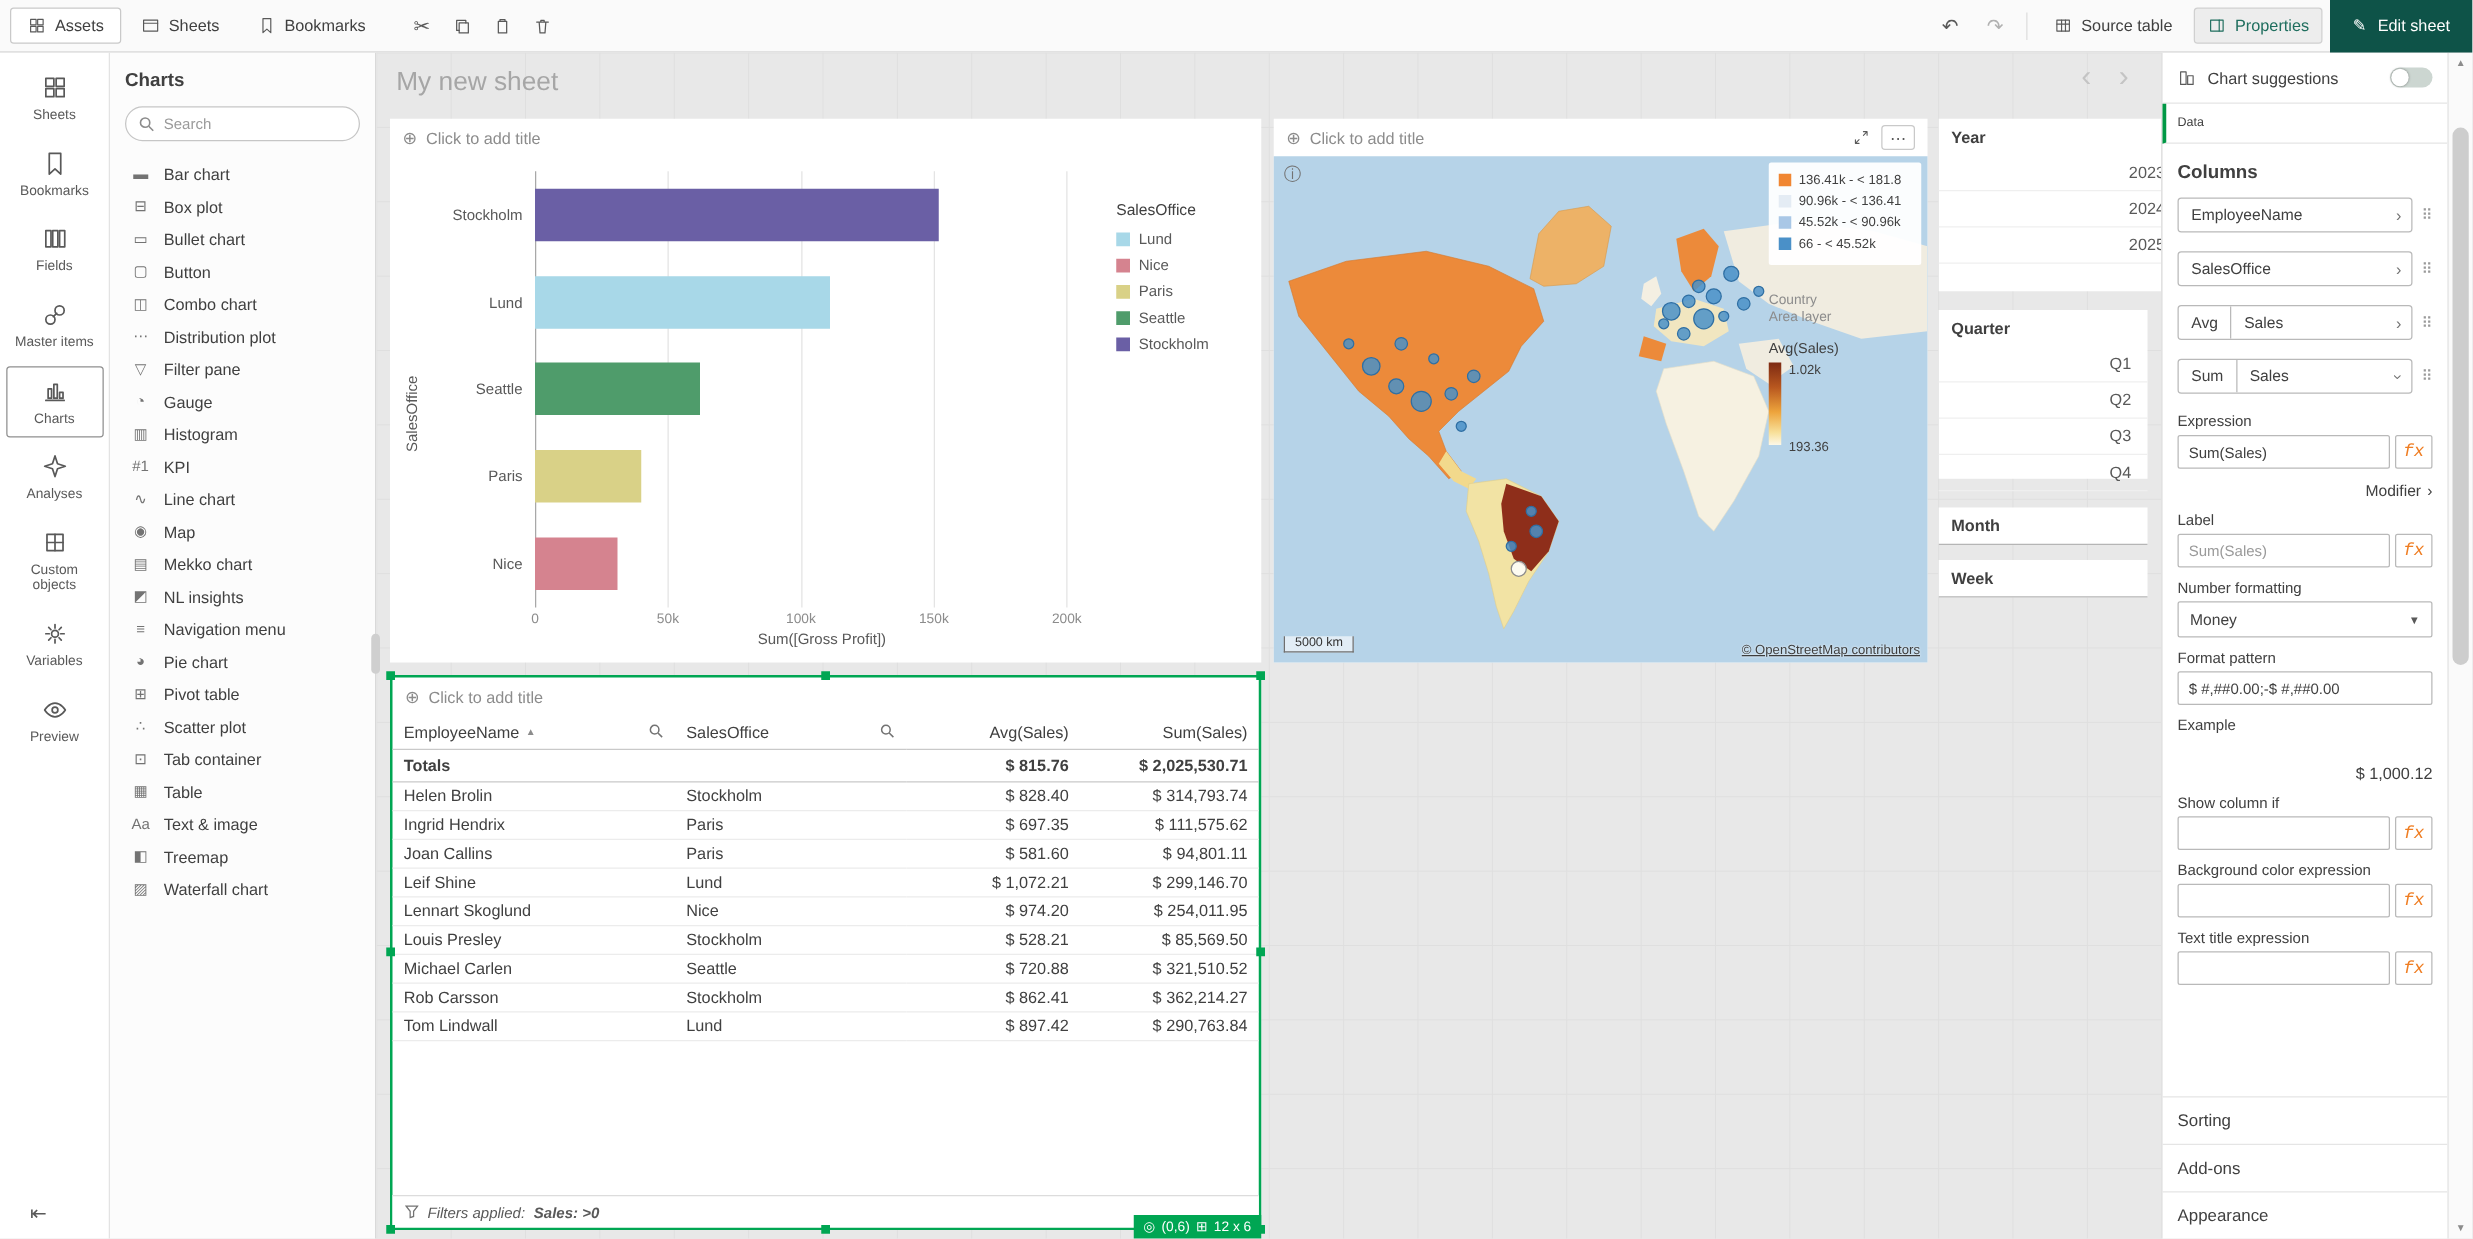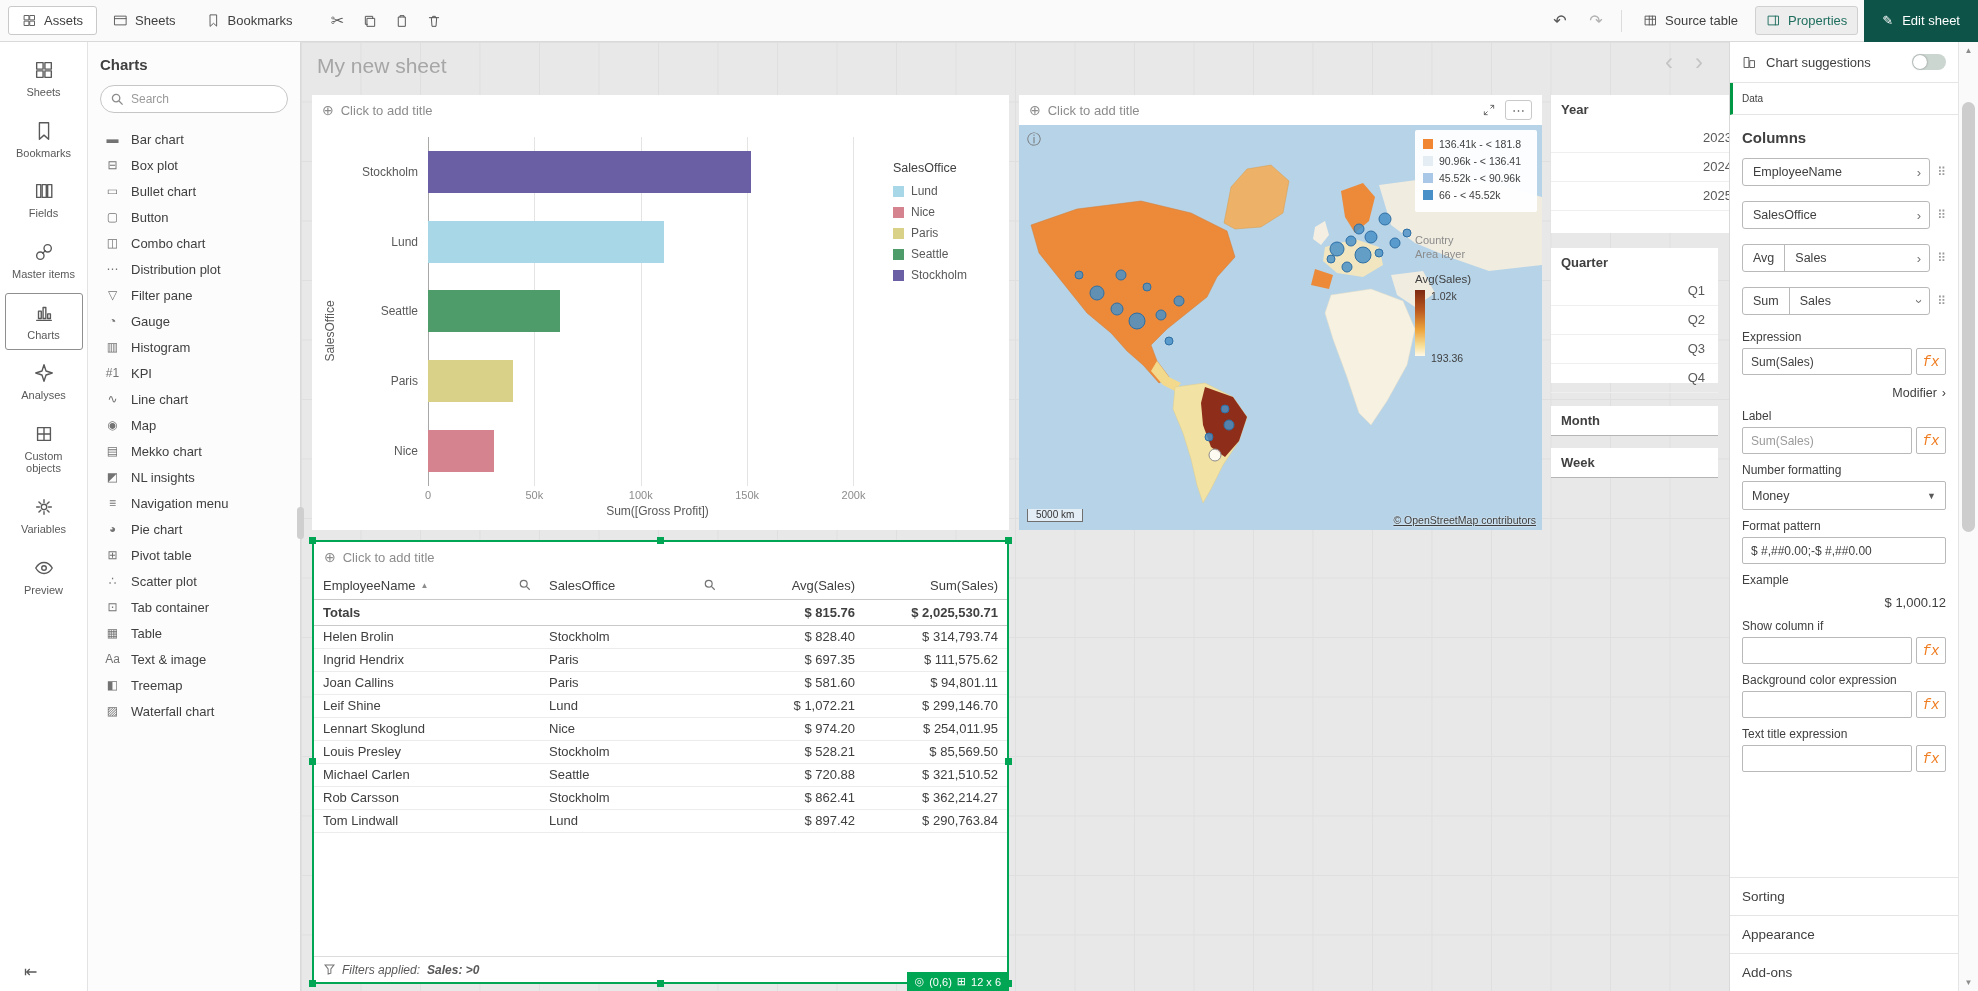--- a/index.html
+++ b/index.html
@@ -133,21 +133,21 @@
 .chip .chev.down{transform:rotate(90deg)}
 .drag{color:#9a9a9a;font-size:12px;cursor:grab;flex:none}
 .fld-label{font-size:12px;color:#404040;margin:9px 0 4px}
 .inp-row{display:flex;gap:4px}
 .inp{flex:1;min-width:0;height:27px;border:1px solid #b9b9b9;border-radius:2px;padding:0 8px;font-size:12px;color:#404040;background:#fff;font-family:inherit;outline:none}
 .inp::placeholder{color:#9a9a9a}
 .fx-btn{width:30px;height:27px;border:1px solid #b9b9b9;border-radius:2px;background:#fff;color:#ef7d22;font-style:italic;font-family:Liberation Mono, monospace;font-size:14px;display:flex;align-items:center;justify-content:center;cursor:pointer;flex:none}
 .modifier{display:flex;justify-content:flex-end;align-items:center;gap:5px;margin:11px 0 2px;font-size:12.5px;color:#404040;cursor:pointer}
 .select{height:29px;border:1px solid #b9b9b9;border-radius:2px;display:flex;align-items:center;justify-content:space-between;padding:0 9px;background:#fff;font-size:12.5px;cursor:pointer}
 .select .caret{font-size:9px;color:#595959}
-.example-val{text-align:right;font-size:13px;margin:8px 0 6px}
+.example-val{text-align:right;font-size:13px;margin:24px 0 6px}
 .accordion{border-top:1px solid #e5e5e5;padding:11px 12px;font-size:13.5px;color:#404040;cursor:pointer}
 .accordion:last-child{flex:none}
 
 
 .scrollbar{position:absolute;top:42px;right:0;bottom:0;width:20px;background:#fafafa;border-left:1px solid #e5e5e5;z-index:10}
 .scroll-arrow{position:absolute;left:0;width:100%;text-align:center;font-size:8px;color:#8c8c8c}
 .scroll-thumb{position:absolute;left:3px;width:13px;border-radius:7px;background:#cdcdcd;cursor:grab}
 </style>
 </head>
 <body>
@@ -844,22 +844,22 @@
         <span class="fx-btn">fx</span>
       </div>
 
       <div class="fld-label">Text title expression</div>
       <div class="inp-row">
         <input class="inp" style="">
         <span class="fx-btn">fx</span>
       </div>
     </div>
     <div class="accordion">Sorting</div>
+    <div class="accordion">Add-ons</div>
     <div class="accordion">Appearance</div>
-    <div class="accordion">Add-ons</div>
   </aside>
 
   <div class="scrollbar">
     <span class="scroll-arrow" style="top:4px">▲</span>
     <div class="scroll-thumb" style="top:60px;height:430px"></div>
     <span class="scroll-arrow" style="bottom:4px">▼</span>
   </div>
 
 </div>
 

